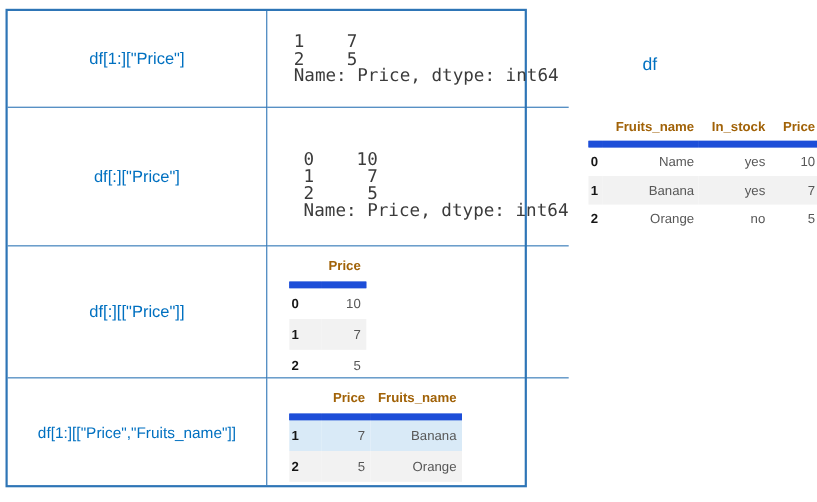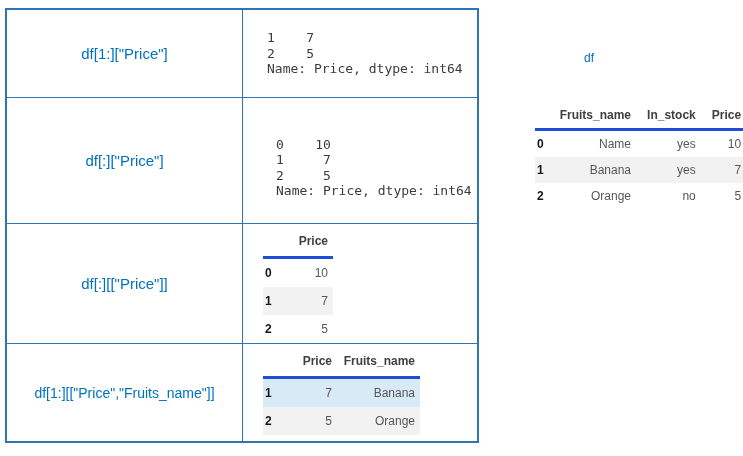--- a/index.html
+++ b/index.html
@@ -18,44 +18,44 @@
   .cell.lft { border-right:1.5px solid #2E75B6; display:flex; align-items:center; justify-content:center; }
   .cell.hdiv { border-bottom:1.5px solid #2E75B6; }
   .expr {
     color:#0070C0; font-size:15px; white-space:nowrap; letter-spacing:0px;
   }
   .expr.long { font-size:14px; }
 
   .cell.out { display:flex; align-items:center; }
   pre.mono {
     margin:0; font-family:"DejaVu Sans Mono","Liberation Mono",monospace;
-    font-size:13px; line-height:15.5px; color:#3b3b3b; white-space:pre;
+    font-size:16px; line-height:15.5px; color:#3b3b3b; white-space:pre;
   }
   .out1 pre.mono { margin-left:24px; }
   .out2 pre.mono { margin-left:33px; margin-top:14px; }
 
   
   table.pd { border-collapse:collapse; font-family:"Liberation Sans",sans-serif; font-size:12px; }
-  table.pd th { font-weight:bold; color:#404040; border-bottom:3px solid #1d4ed8; }
+  table.pd th { font-weight:bold; color:#a16207; border-bottom:6px solid #1d4ed8; }
   table.pd td { color:#575757; }
   table.pd td.idx { color:#161616; font-weight:bold; text-align:left; }
   table.pd tr.stripe td { background:#f2f2f2; }
   table.pd tr.hl td { background:#d9eaf7; }
 
   .cell.out3 { display:block; }
   .pd-mini { margin:6px 0 0 20px; }
   .pd-mini th, .pd-mini td { padding:7px 5px 7px 0; text-align:right; }
   .pd-mini th { padding-top:4px; padding-bottom:8px; }
   .pd-mini .idx { width:22px; padding-left:2px; }
   .pd-mini .c-price { width:36px; }
   .pd-mini2 .c-price { width:40px; }
   .pd-mini2 .c-fruit { width:78px; }
 
   
-  .df-label { position:absolute; left:584px; top:51px; color:#0070C0; font-size:12px; }
+  .df-label { position:absolute; left:584px; top:51px; color:#0070C0; font-size:16px; }
   .pd-df { position:absolute; left:535px; top:102px; }
   .pd-df th, .pd-df td { padding:6px 4px 6px 12px; text-align:right; }
   .pd-df .idx { width:14px; padding-left:2px; }
 </style>
 </head>
 <body>
 
 <div id="canvas">
 
   <div class="cmp">

